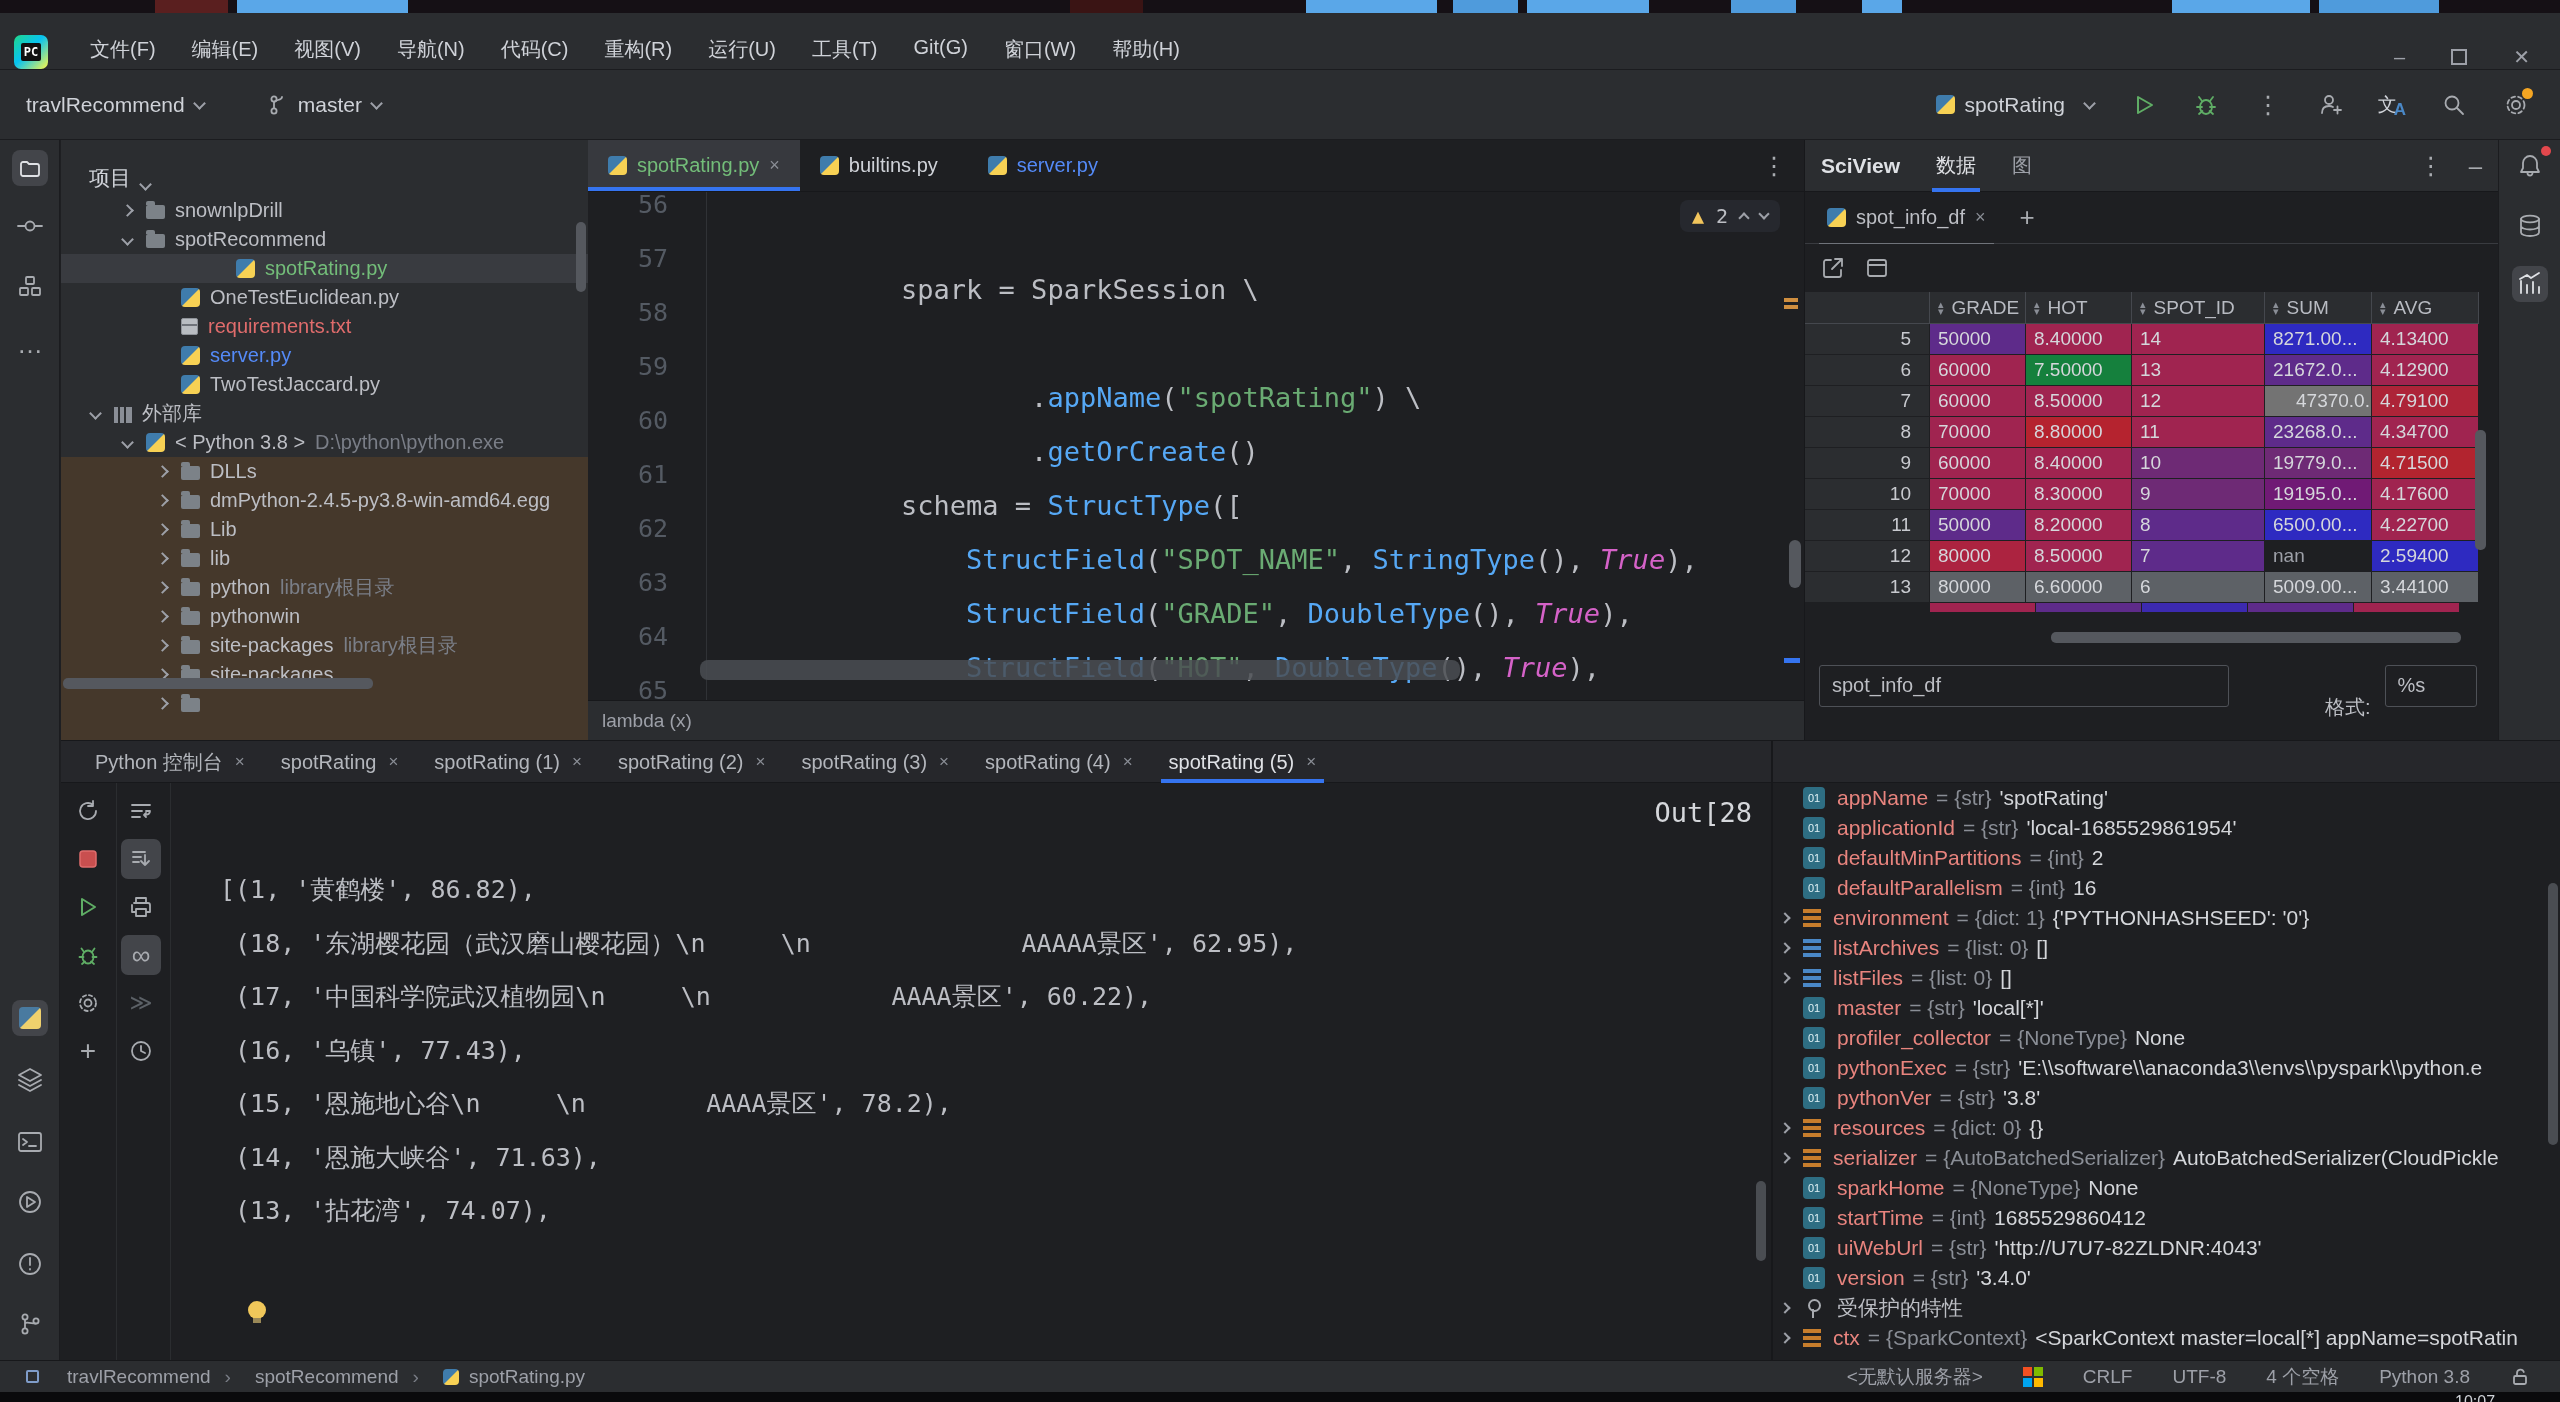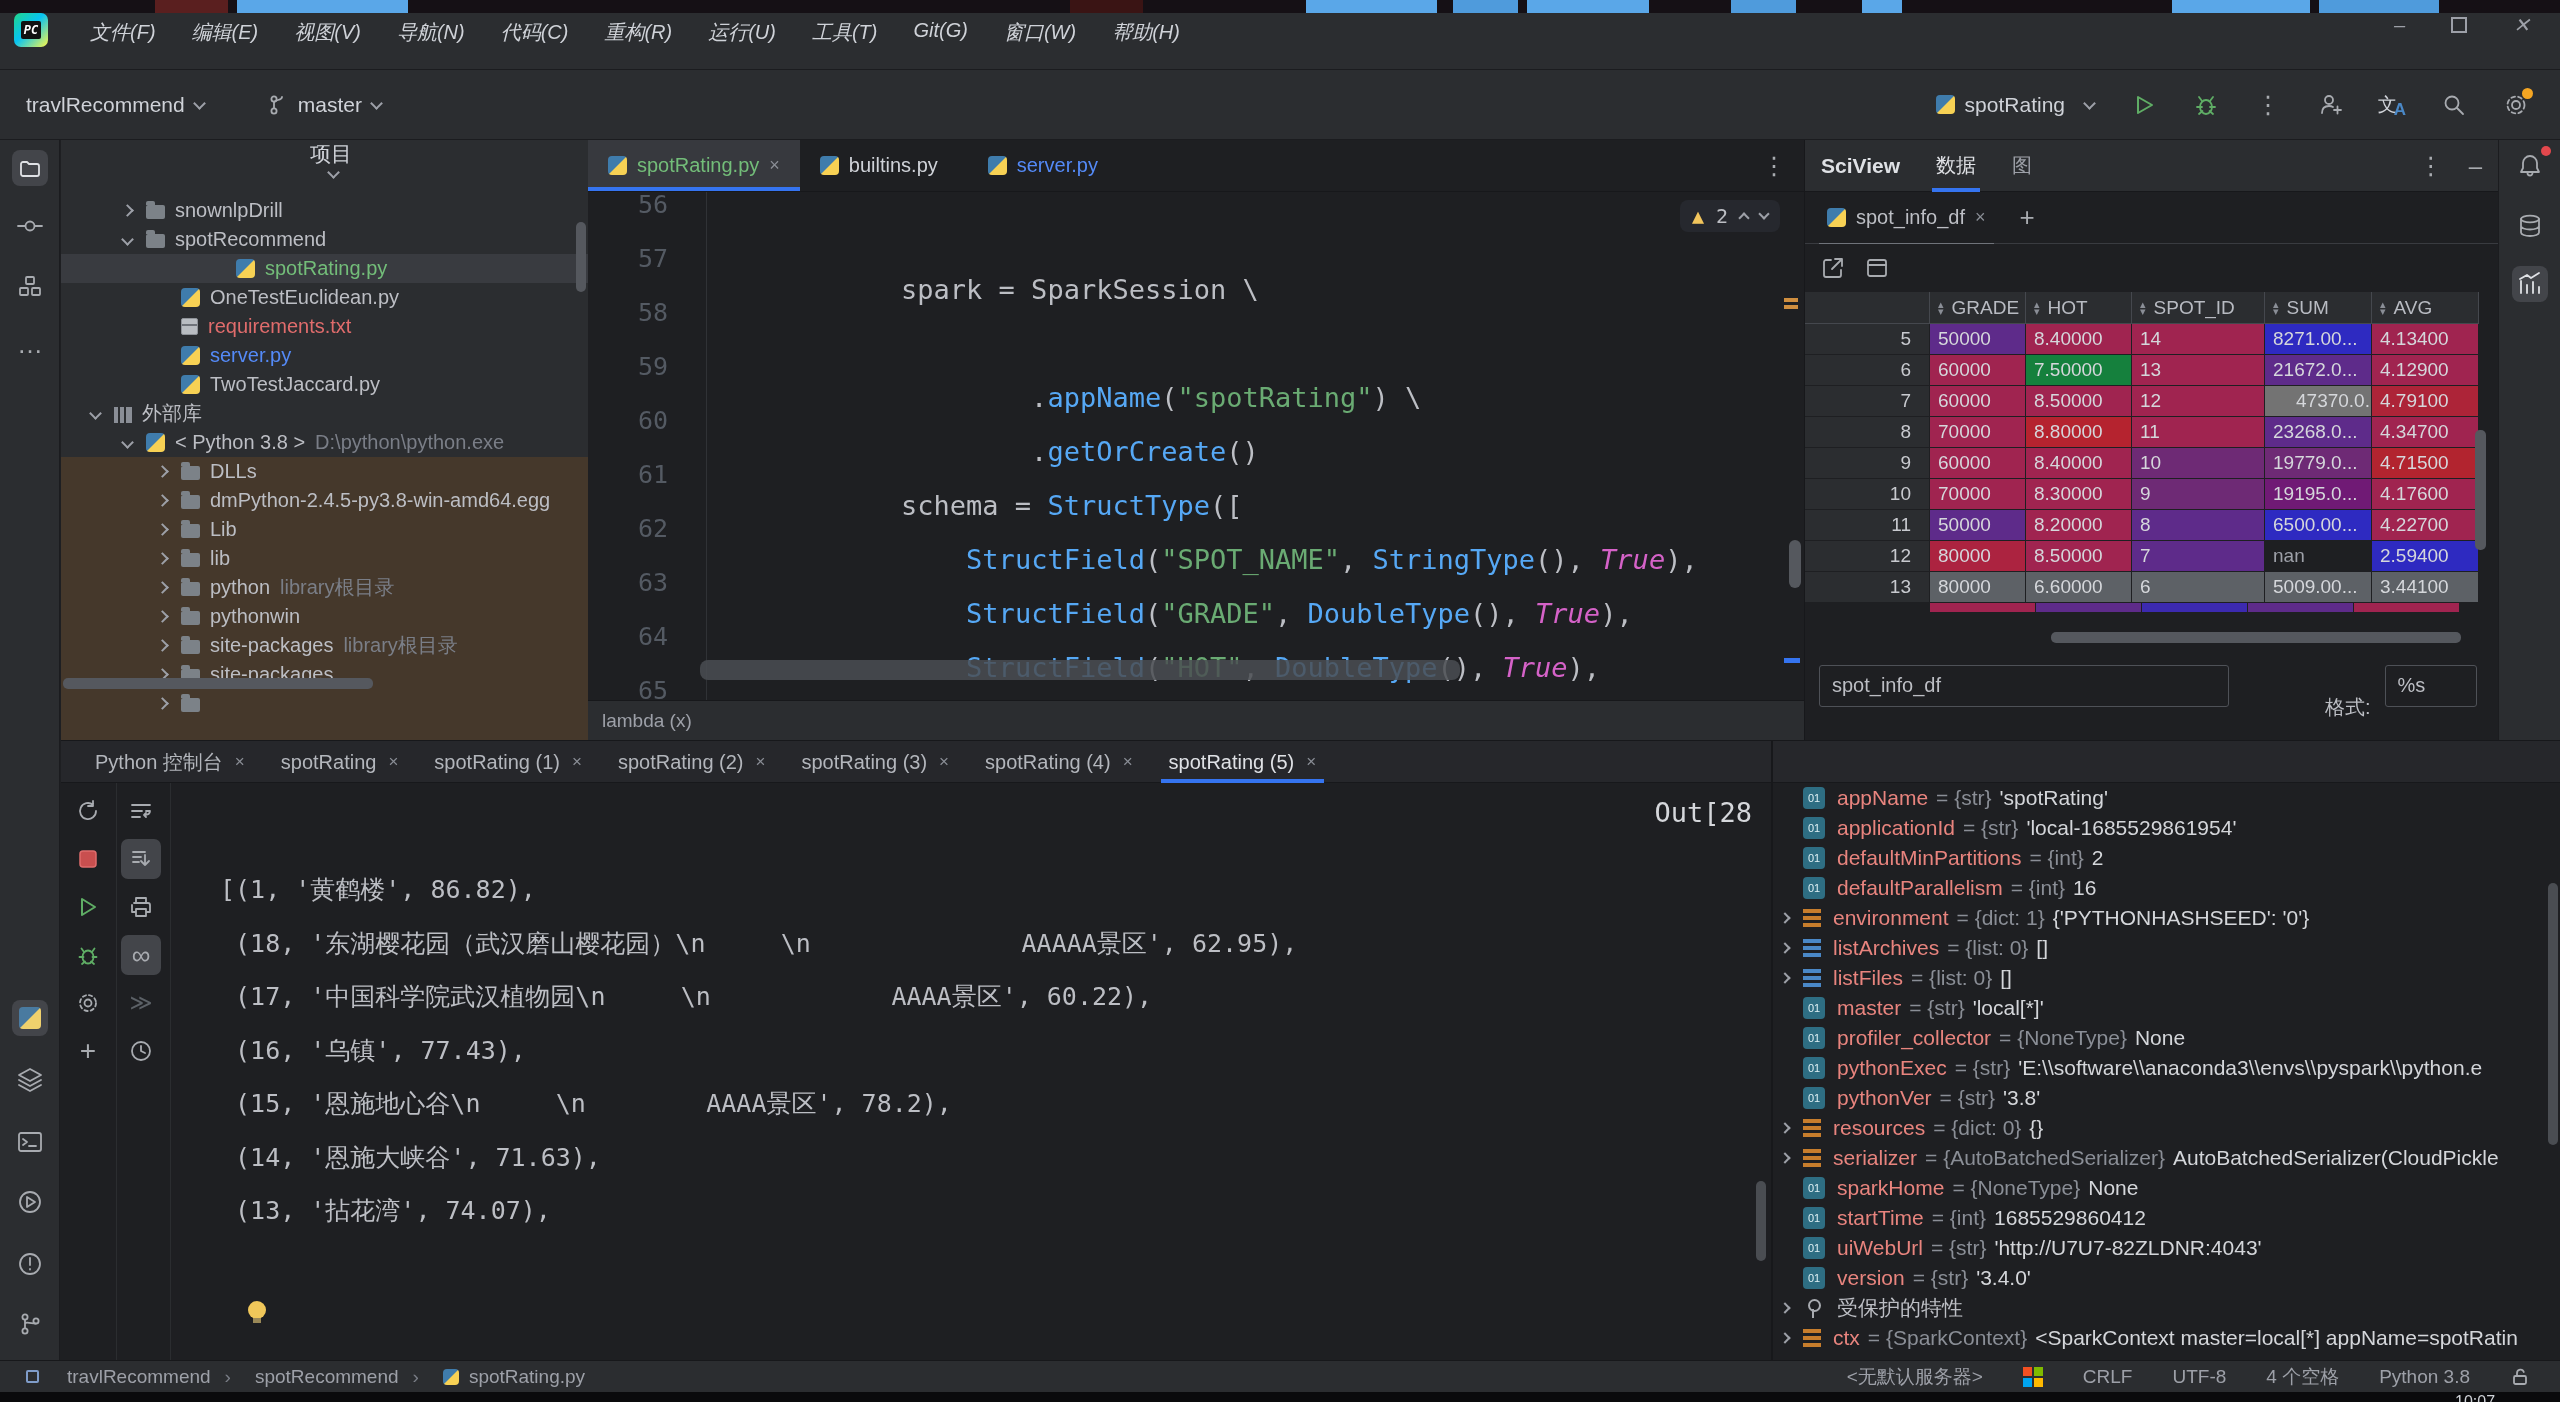--- a/index.html
+++ b/index.html
@@ -8,21 +8,21 @@
   #app{position:relative;width:2560px;height:1402px;}
 
   
   #wall-top{position:absolute;left:0;top:0;width:2560px;height:13px;background:#151015;}
   #wall-top .seg{position:absolute;top:0;height:13px;}
   #wall-bottom{position:absolute;left:0;top:1392px;width:2560px;height:10px;background:#0a0a0c;overflow:hidden;}
   #clock{position:absolute;left:2455px;top:1px;font-size:16px;color:#cfd2d8;}
 
   
   #menubar{position:absolute;left:0;top:13px;width:2560px;height:57px;background:#2b2d30;
-    display:flex;align-items:flex-start;border-bottom:1px solid #1b1c1f;font-style:italic;}
+    display:flex;align-items:flex-end;border-bottom:1px solid #1b1c1f;}
   #logo{width:34px;height:34px;margin-left:14px;border-radius:7px;
     background:linear-gradient(135deg,#21d789,#07c3f2 45%,#fcf84a);display:flex;align-items:center;justify-content:center;}
   #logo b{font-size:12px;color:#000;background:#000;color:#fff;background:transparent;font-family:"DejaVu Sans Mono",monospace;}
   #logo b{background:#111;padding:2px 3px;border-radius:2px;font-weight:bold;}
   #menus{display:flex;margin-left:28px;gap:8px;}
   .menu-item{font-size:20px;color:#cfd2d8;padding:6px 14px;border-radius:6px;cursor:default;}
   #winctl{margin-left:auto;display:flex;align-items:center;gap:46px;margin-right:30px;color:#9da0a8;}
   #winctl span{font-size:20px;}
   #winctl .box{display:inline-block;width:16px;height:16px;border:2px solid #9da0a8;}
 
@@ -44,21 +44,21 @@
   #gear-dot{position:absolute;top:1px;right:1px;width:11px;height:11px;border-radius:50%;background:#f5a623;}
 
   
   #activity-left{position:absolute;left:0;top:140px;width:60px;height:1220px;background:#2b2d30;border-right:1px solid #1b1c1f;}
   .act-ico{position:absolute;left:12px;width:36px;height:36px;border-radius:8px;display:flex;align-items:center;justify-content:center;}
   .act-ico.active{background:#43454a;}
   #activity-right{position:absolute;left:2498px;top:140px;width:62px;height:600px;background:#2b2d30;border-left:1px solid #1b1c1f;}
   .bell-dot{position:absolute;top:-2px;right:-3px;width:10px;height:10px;border-radius:50%;background:#e3484d;}
 
   #project-panel{position:absolute;left:61px;top:140px;width:527px;height:600px;background:#2b2d30;overflow:hidden;}
-  #proj-header{height:52px;display:flex;align-items:center;padding-left:13px;font-size:21px;color:#cfd2d8;flex-direction:column;}
+  #proj-header{height:52px;display:flex;align-items:flex-end;padding-left:28px;font-size:21px;color:#cfd2d8;}
   #tree{position:absolute;left:0;top:56px;width:527px;height:640px;overflow:hidden;font-size:20px;}
   #brown-bk{position:absolute;left:0;top:261px;width:527px;height:380px;background:#45382b;}
   .trow{position:relative;height:29px;display:flex;align-items:center;white-space:nowrap;}
   .trow[data-sel="1"]{background:#393b40;}
   .tchev{width:9px;height:9px;border-right:2px solid #9da0a8;border-bottom:2px solid #9da0a8;
     display:inline-block;margin-right:14px;flex:none;opacity:0;}
   .tchev[data-chev="r"]{opacity:1;transform:rotate(-45deg);}
   .tchev[data-chev="d"]{opacity:1;transform:rotate(45deg);}
   .ticon{display:inline-block;flex:none;margin-right:10px;position:relative;}
   .ticon[data-icon="py"]{width:19px;height:19px;border-radius:4px;background:linear-gradient(135deg,#3f7cac 0 49%,#f7d154 51% 100%);}

